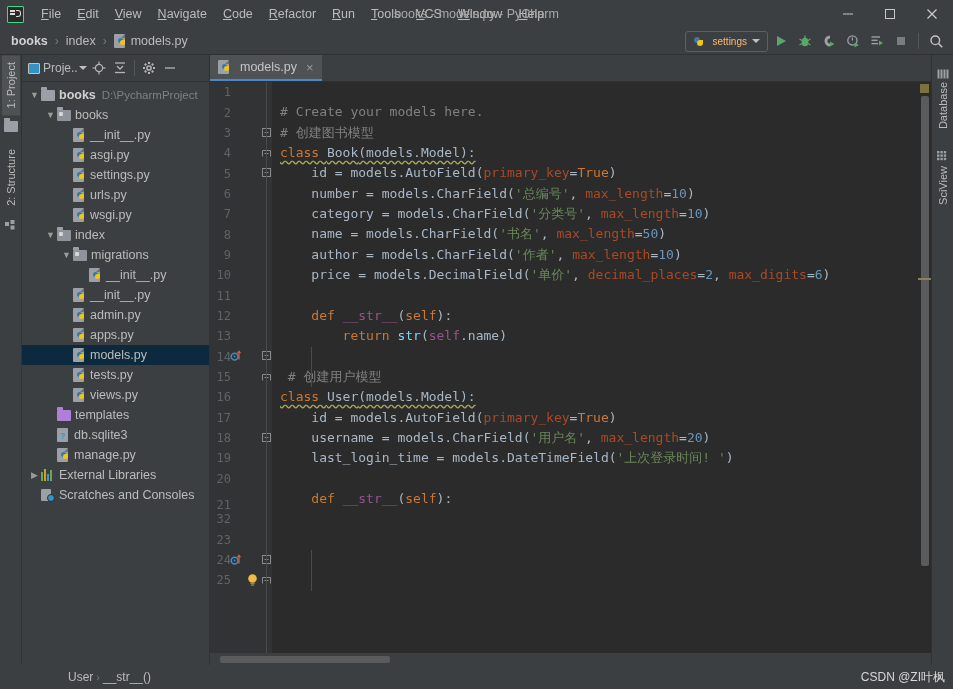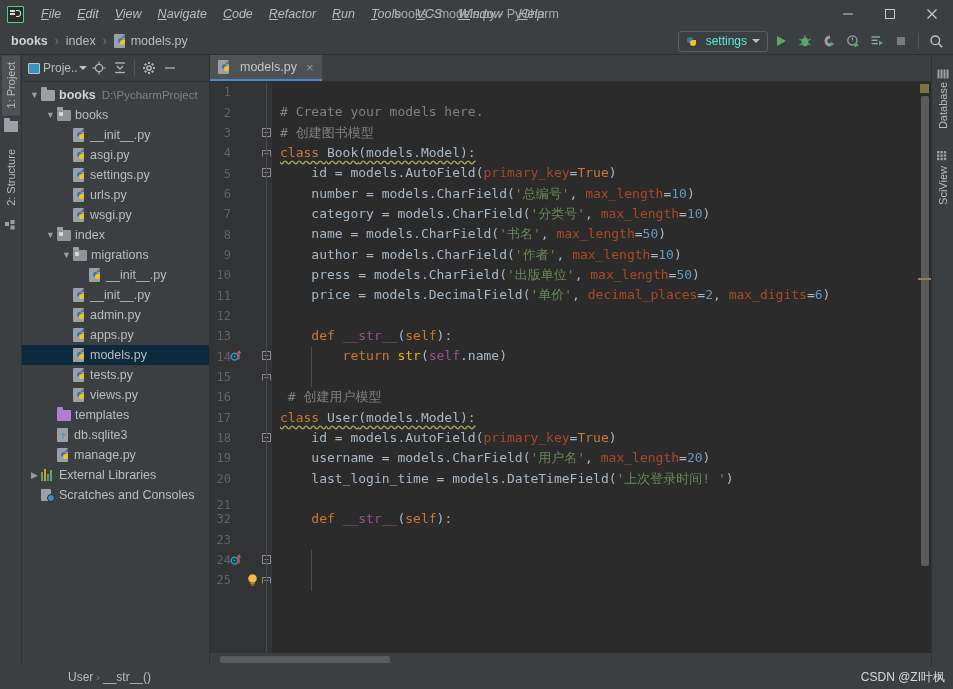--- a/index.html
+++ b/index.html
@@ -24,21 +24,21 @@
     position: relative; flex: 0 0 auto;
   }
   .pc-logo::before {
     content: ""; position: absolute; left: 2px; top: 3px; width: 5px; height: 2px;
     background: #dcdcdc; box-shadow: 0 3px 0 #dcdcdc;
   }
   .pc-logo::after {
     content: ""; position: absolute; left: 8px; top: 3px; width: 4px; height: 5px;
     border: 1.5px solid #dcdcdc; border-left: none; border-radius: 0 3px 3px 0;
   }
-  .menubar { display: flex; align-items: center; gap: 0px; font-style: italic; }
+  .menubar { display: flex; align-items: center; gap: 0px; }
   .menu-item {
     font-size: 12.5px; color: #bbbbbb; padding: 3px 8px; cursor: default;
     white-space: nowrap;
   }
   .menu-item u { text-decoration: underline; }
   .win-title {
     position: absolute; left: 0; right: 0; top: 0; height: 28px;
     display: flex; align-items: center; justify-content: center;
     font-size: 12.5px; color: #a7a7a7; pointer-events: none;
   }
@@ -79,21 +79,21 @@
   }
   .py-icon .snake2 {
     position: absolute; left: 6px; top: 6px; width: 6px; height: 6px;
     background: #f0c419; border-radius: 3px 0 3px 3px;
   }
   .nav-right { margin-left: auto; display: flex; align-items: center; padding-right: 6px; gap: 2px; }
   .run-config {
     display: flex; align-items: center; gap: 5px; border: 1px solid #5e6060;
     border-radius: 3px; padding: 1px 7px 1px 5px; height: 21px; background: #3c3f41;
   }
-  .run-config .label { font-size: 12px; color: #5eead4; }
+  .run-config .label { font-size: 10px; color: #fdba74; }
   .caret-down {
     width: 0; height: 0; border-left: 4px solid transparent; border-right: 4px solid transparent;
     border-top: 4px solid #c0c0c0;
   }
   .tb-ico {
     width: 22px; height: 22px; display: flex; align-items: center; justify-content: center;
   }
   .tb-sep { width: 1px; height: 16px; background: #555758; margin: 0 4px; }
 
   
@@ -198,21 +198,21 @@
     height: 20.35px; white-space: pre; padding-left: 8px; color: #a9b7c6;
   }
   .code-line.cursorline { background: #323232; }
   
   .kw { color: #cc7832; }
   .str { color: #6a8759; }
   .num { color: #6897bb; }
   .cmt { color: #808080; }
   .param { color: #aa4926; }
   .self { color: #94558d; }
-  .builtin { color: #eab308; }
+  .builtin { color: #7dd3fc; }
   .plain { color: #a9b7c6; }
   .squig {
     text-decoration: underline; text-decoration-style: wavy;
     text-decoration-color: #a8a85a; text-underline-offset: 3px;
   }
   .brkt { background: #3b514d; }
   .caret {
     display:inline-block; width:1px; height:15px; background:#d4d4d4;
     vertical-align:-3px; margin-left:-1px;
   }
@@ -792,21 +792,20 @@
           <div class="indent-guide" style="left:40px;height:0;"></div>
             <div class="code-line">&nbsp;</div>
             <div class="code-line"><span class="cmt"># Create your models here.</span></div>
             <div class="code-line"><span class="cmt"># 创建图书模型</span></div>
             <div class="code-line"><span class="kw squig">class </span><span class="plain squig">Book</span><span class="plain squig">(models.Model):</span></div>
             <div class="code-line"><span class="plain">    id = models.AutoField(</span><span class="param">primary_key</span><span class="plain">=</span><span class="kw">True</span><span class="plain">)</span></div>
             <div class="code-line"><span class="plain">    number = models.CharField(</span><span class="str">'总编号'</span><span class="plain">, </span><span class="param">max_length</span><span class="plain">=</span><span class="num">10</span><span class="plain">)</span></div>
             <div class="code-line"><span class="plain">    category = models.CharField(</span><span class="str">'分类号'</span><span class="plain">, </span><span class="param">max_length</span><span class="plain">=</span><span class="num">10</span><span class="plain">)</span></div>
             <div class="code-line"><span class="plain">    name = models.CharField(</span><span class="str">'书名'</span><span class="plain">, </span><span class="param">max_length</span><span class="plain">=</span><span class="num">50</span><span class="plain">)</span></div>
             <div class="code-line"><span class="plain">    author = models.CharField(</span><span class="str">'作者'</span><span class="plain">, </span><span class="param">max_length</span><span class="plain">=</span><span class="num">10</span><span class="plain">)</span></div>
-            <div class="code-line"><span class="plain">    press = models.CharField(</span><span class="str">'出版单位'</span><span class="plain">, </span><span class="param">max_length</span><span class="plain">=</span><span class="num">50</span><span class="plain">)</span></div>
             <div class="code-line"><span class="plain">    price = models.DecimalField(</span><span class="str">'单价'</span><span class="plain">, </span><span class="param">decimal_places</span><span class="plain">=</span><span class="num">2</span><span class="plain">, </span><span class="param">max_digits</span><span class="plain">=</span><span class="num">6</span><span class="plain">)</span></div>
             <div class="code-line">&nbsp;</div>
             <div class="code-line"><span class="kw">    def </span><span class="self">__str__</span><span class="plain">(</span><span class="kw">self</span><span class="plain">):</span></div>
             <div class="code-line"><span class="kw">        return </span><span class="builtin">str</span><span class="plain">(</span><span class="self">self</span><span class="plain">.name)</span></div>
             <div class="code-line">&nbsp;</div>
             <div class="code-line"><span class="cmt"> # 创建用户模型</span></div>
             <div class="code-line"><span class="kw squig">class </span><span class="plain squig">User</span><span class="plain squig">(models.Model):</span></div>
             <div class="code-line"><span class="plain">    id = models.AutoField(</span><span class="param">primary_key</span><span class="plain">=</span><span class="kw">True</span><span class="plain">)</span></div>
             <div class="code-line"><span class="plain">    username = models.CharField(</span><span class="str">'用户名'</span><span class="plain">, </span><span class="param">max_length</span><span class="plain">=</span><span class="num">20</span><span class="plain">)</span></div>
             <div class="code-line"><span class="plain">    last_login_time = models.DateTimeField(</span><span class="str">'上次登录时间! '</span><span class="plain">)</span></div>

